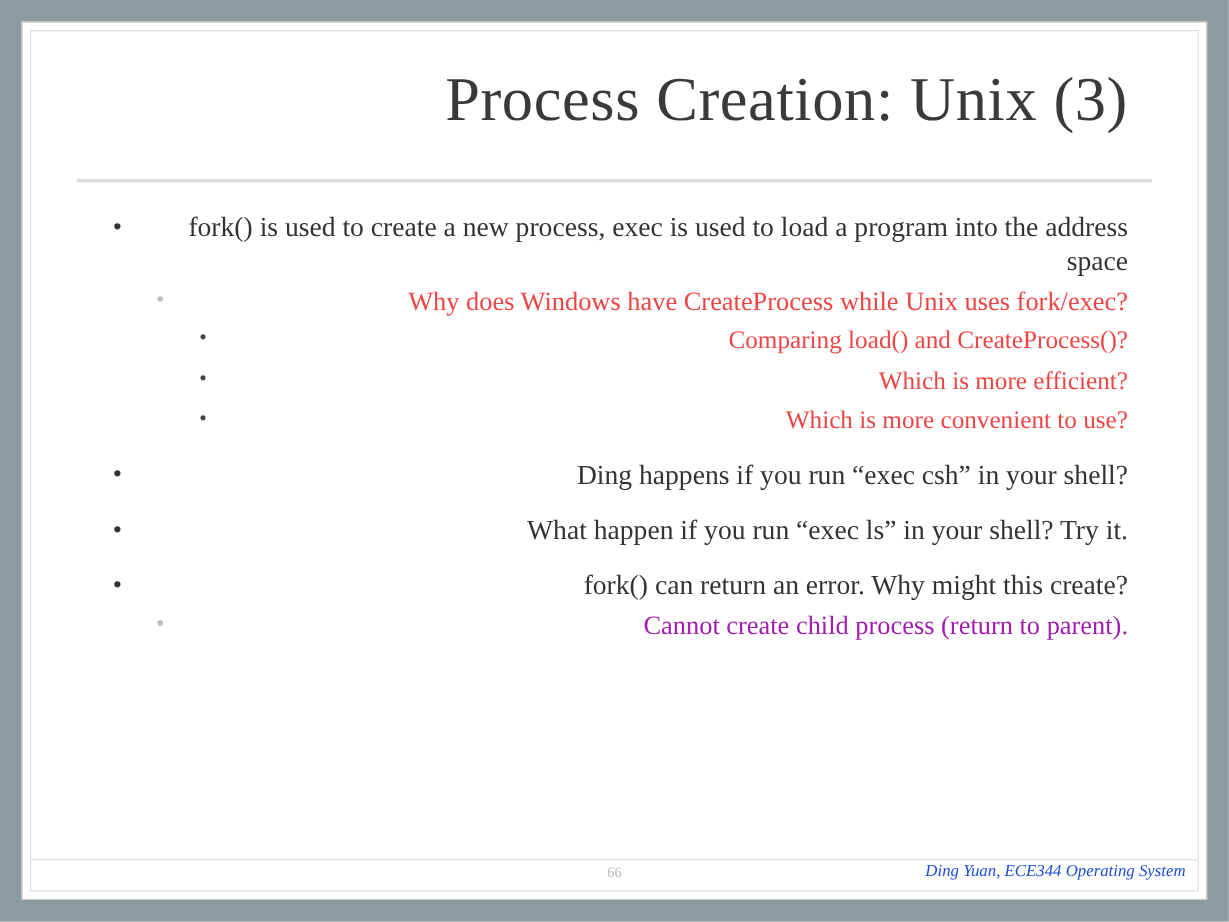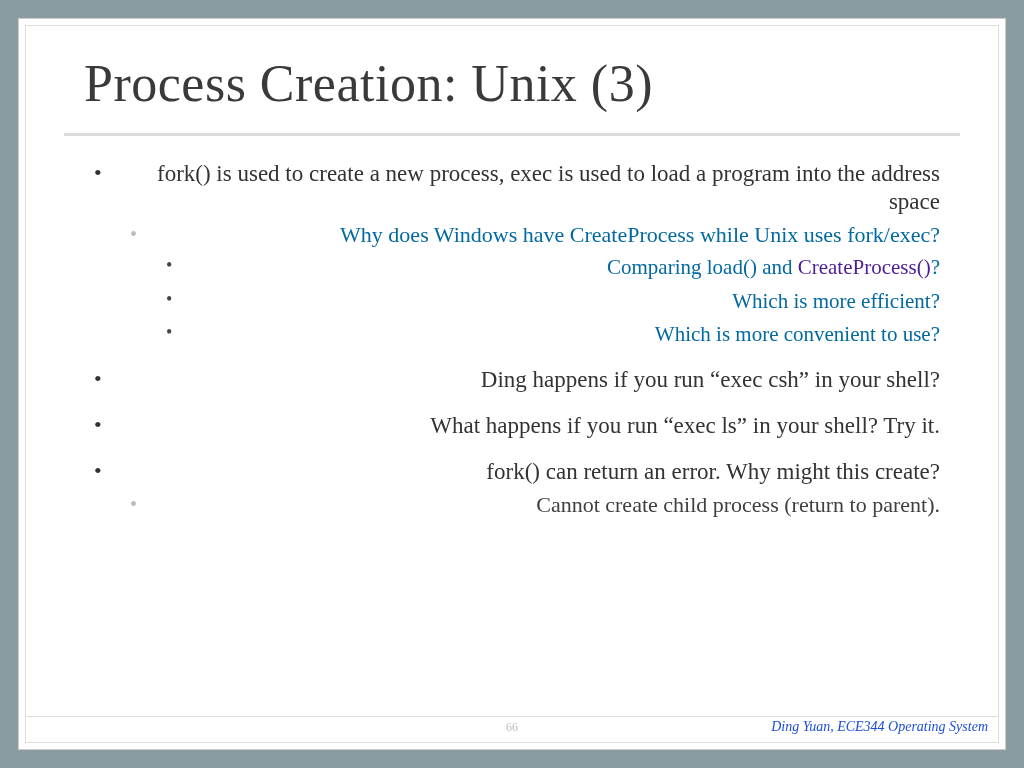--- a/index.html
+++ b/index.html
@@ -22,22 +22,22 @@
     width: 100%;
     height: 100%;
     border: 1px solid #ddd;
     position: relative;
     padding: 28px 58px 30px 58px;
   }
   .title {
     font-size: 52px;
     font-weight: 400;
     color: #3a3a3a;
-    text-align: left;
-    margin-bottom: 20px;
+    text-align: right;
+    margin-bottom: 36px;
     letter-spacing: 0.5px;
   }
   .divider {
     height: 3px;
     background: #dcdcdc;
     margin: 0 -20px 24px -20px;
   }
   .body {
     color: #333;
     font-size: 23px;
@@ -45,23 +45,23 @@
   }
   ul { list-style: none; text-align: right; }
   .lvl1 > li { position: relative; padding-left: 36px; margin-bottom: 18px; }
   .lvl1 > li::before { content: "•"; position: absolute; left: 10px; top: 0; color: #333; font-size: 22px; }
   .lvl2 { margin-top: 6px; }
   .lvl2 > li { position: relative; padding-left: 36px; margin-bottom: 6px; font-size: 22px; }
   .lvl2 > li::before { content: "•"; position: absolute; left: 10px; top: 0; color: #bbb; font-size: 20px; }
   .lvl3 { margin-top: 6px; }
   .lvl3 > li { position: relative; padding-left: 36px; margin-bottom: 8px; font-size: 21px; }
   .lvl3 > li::before { content: "•"; position: absolute; left: 10px; top: 0; color: #444; font-size: 18px; }
-  .magenta { color: #0369a1; }
-  .blue { color: #4c1d95; }
-  .sub-gray { color: #404040; font-size: 22px; }
+  .magenta { color: #ef4444; }
+  .blue { color: #ef4444; }
+  .sub-gray { color: #a21caf; font-size: 22px; }
   .footer {
     position: absolute;
     bottom: 4px;
     left: 0;
     right: 0;
     border-top: 1px solid #ddd;
     height: 22px;
     font-size: 12px;
     color: #bbb;
   }
@@ -107,21 +107,21 @@
                   <span class="magenta">Which is more convenient to use?</span>
                 </li>
               </ul>
             </li>
           </ul>
         </li>
         <li>
           <span>Ding happens if you run “exec csh” in your shell?</span>
         </li>
         <li>
-          <span>What happens if you run “exec ls” in your shell? Try it.</span>
+          <span>What happen if you run “exec ls” in your shell? Try it.</span>
         </li>
         <li>
           <span>fork() can return an error.  Why might this create?</span>
           <ul class="lvl2">
             <li>
               <span class="sub-gray">Cannot create child process (return to parent).</span>
             </li>
           </ul>
         </li>
       </ul>

